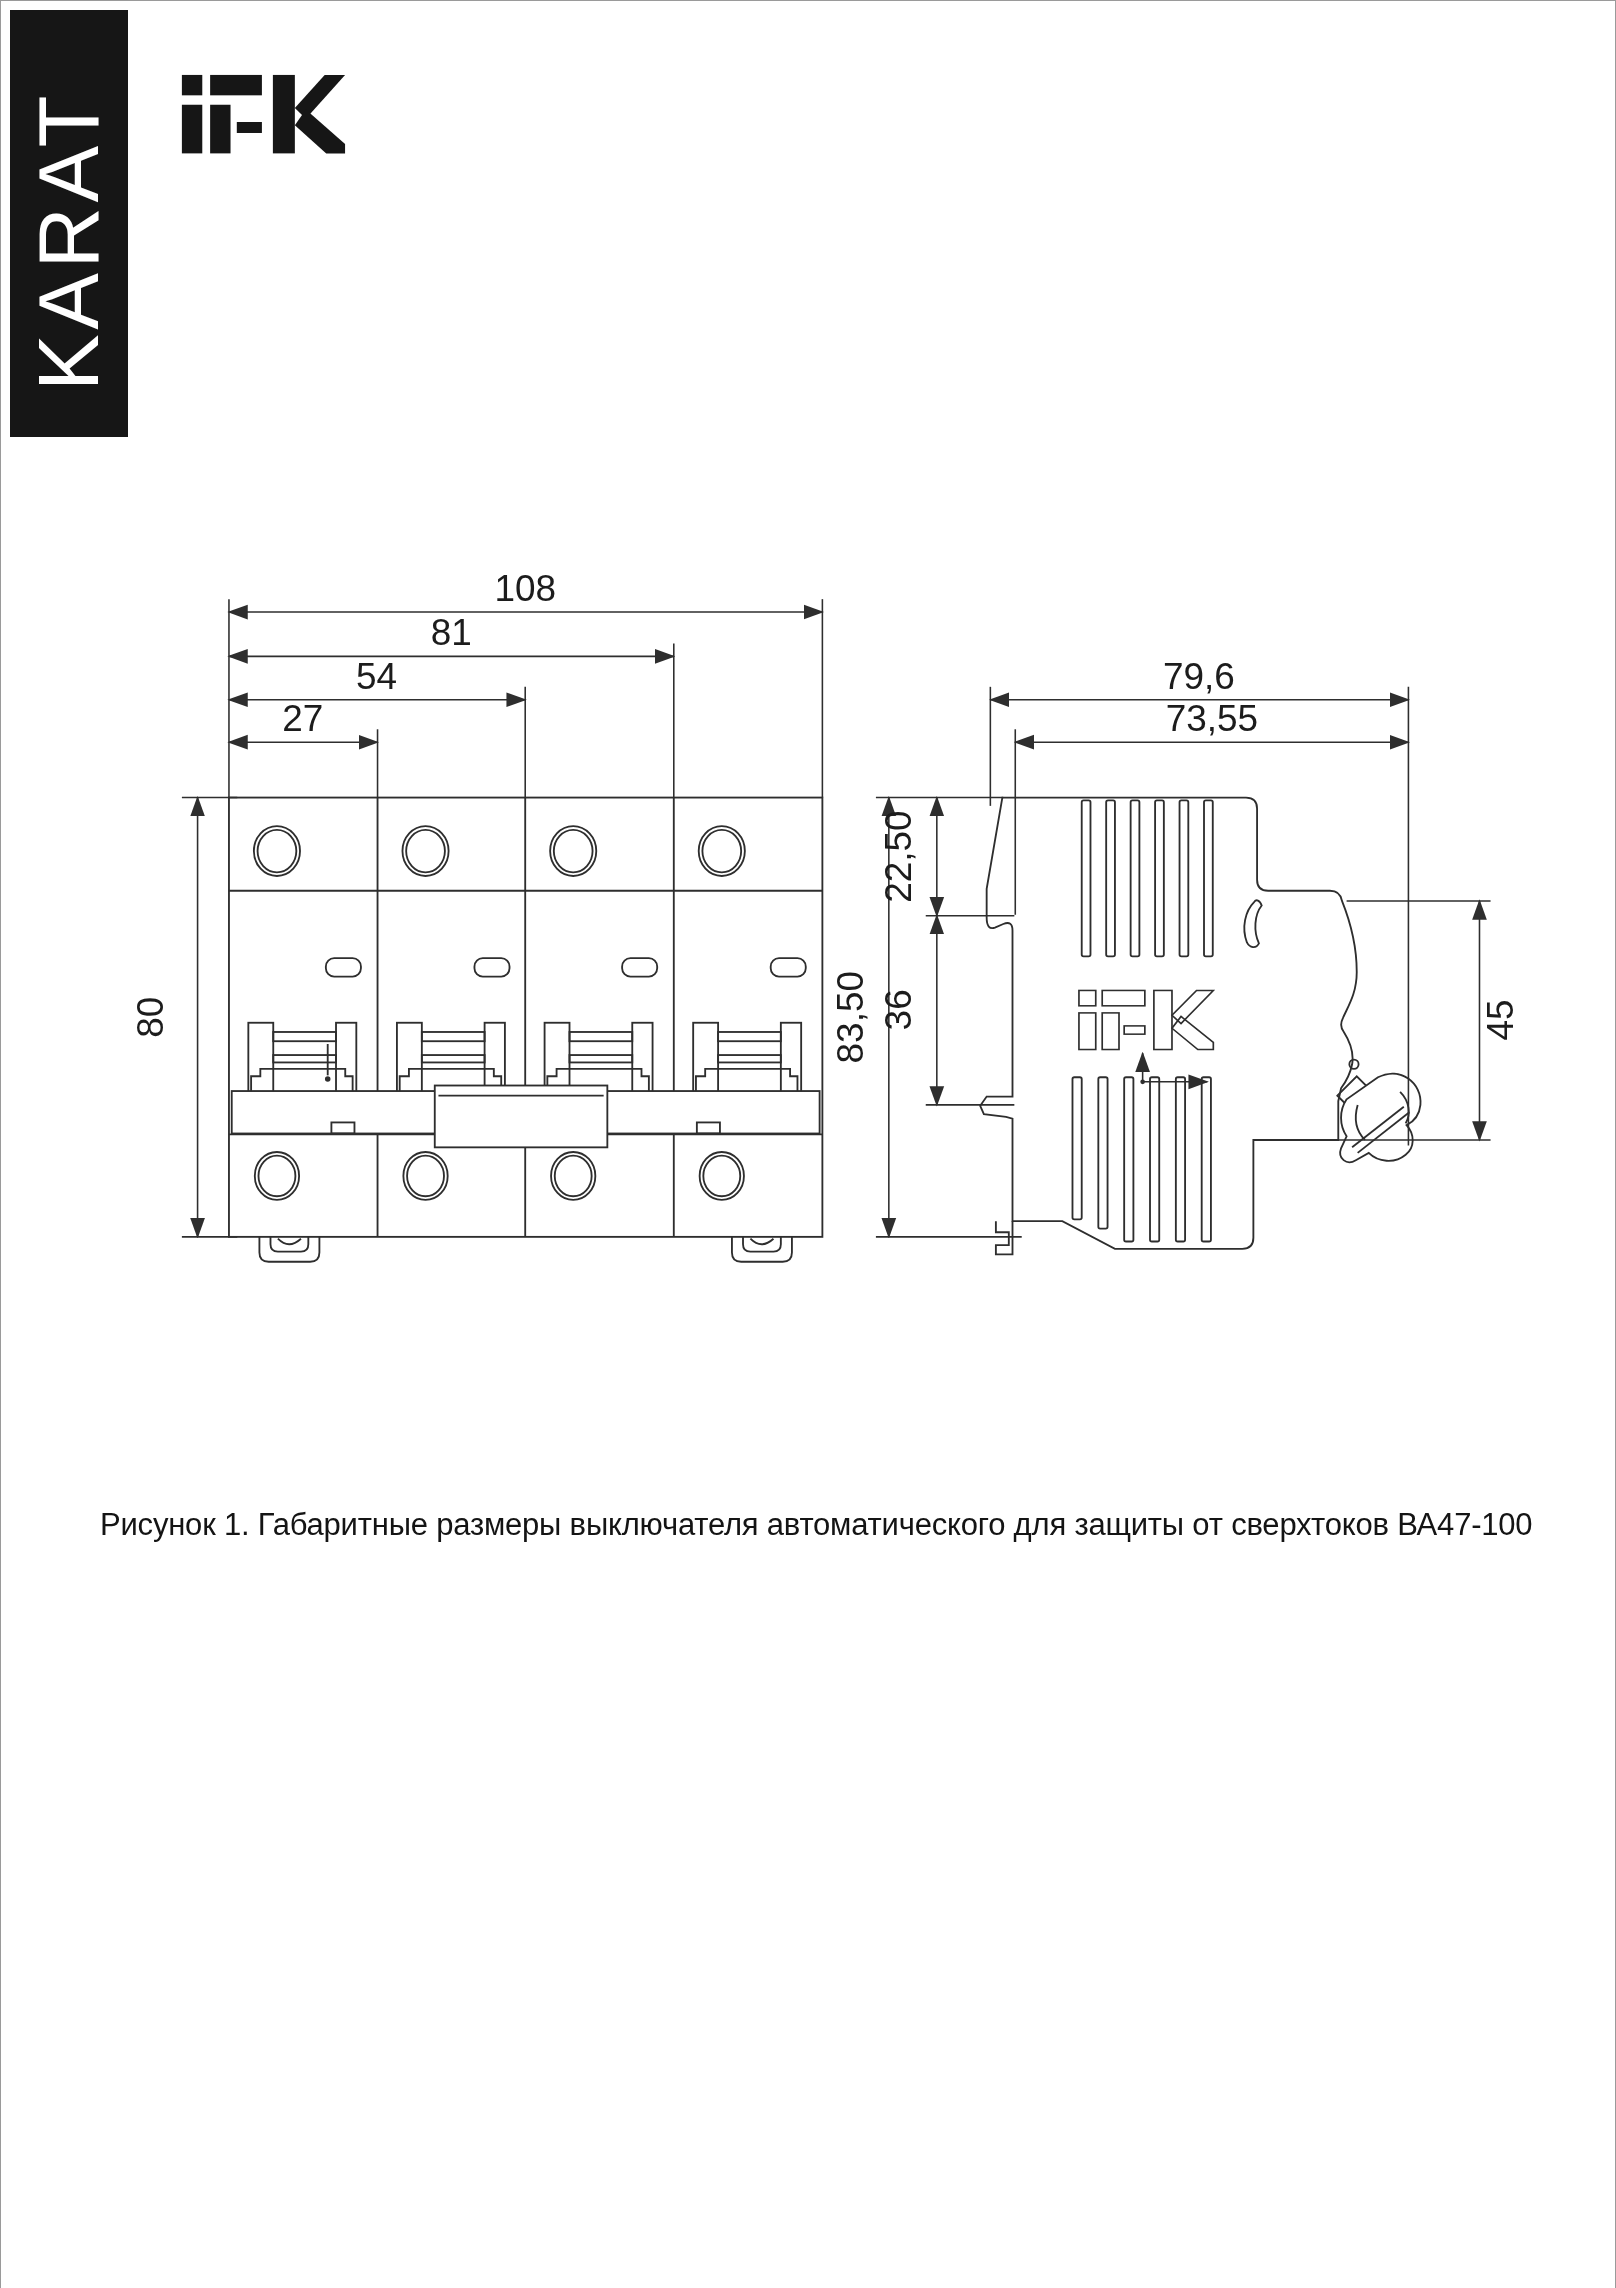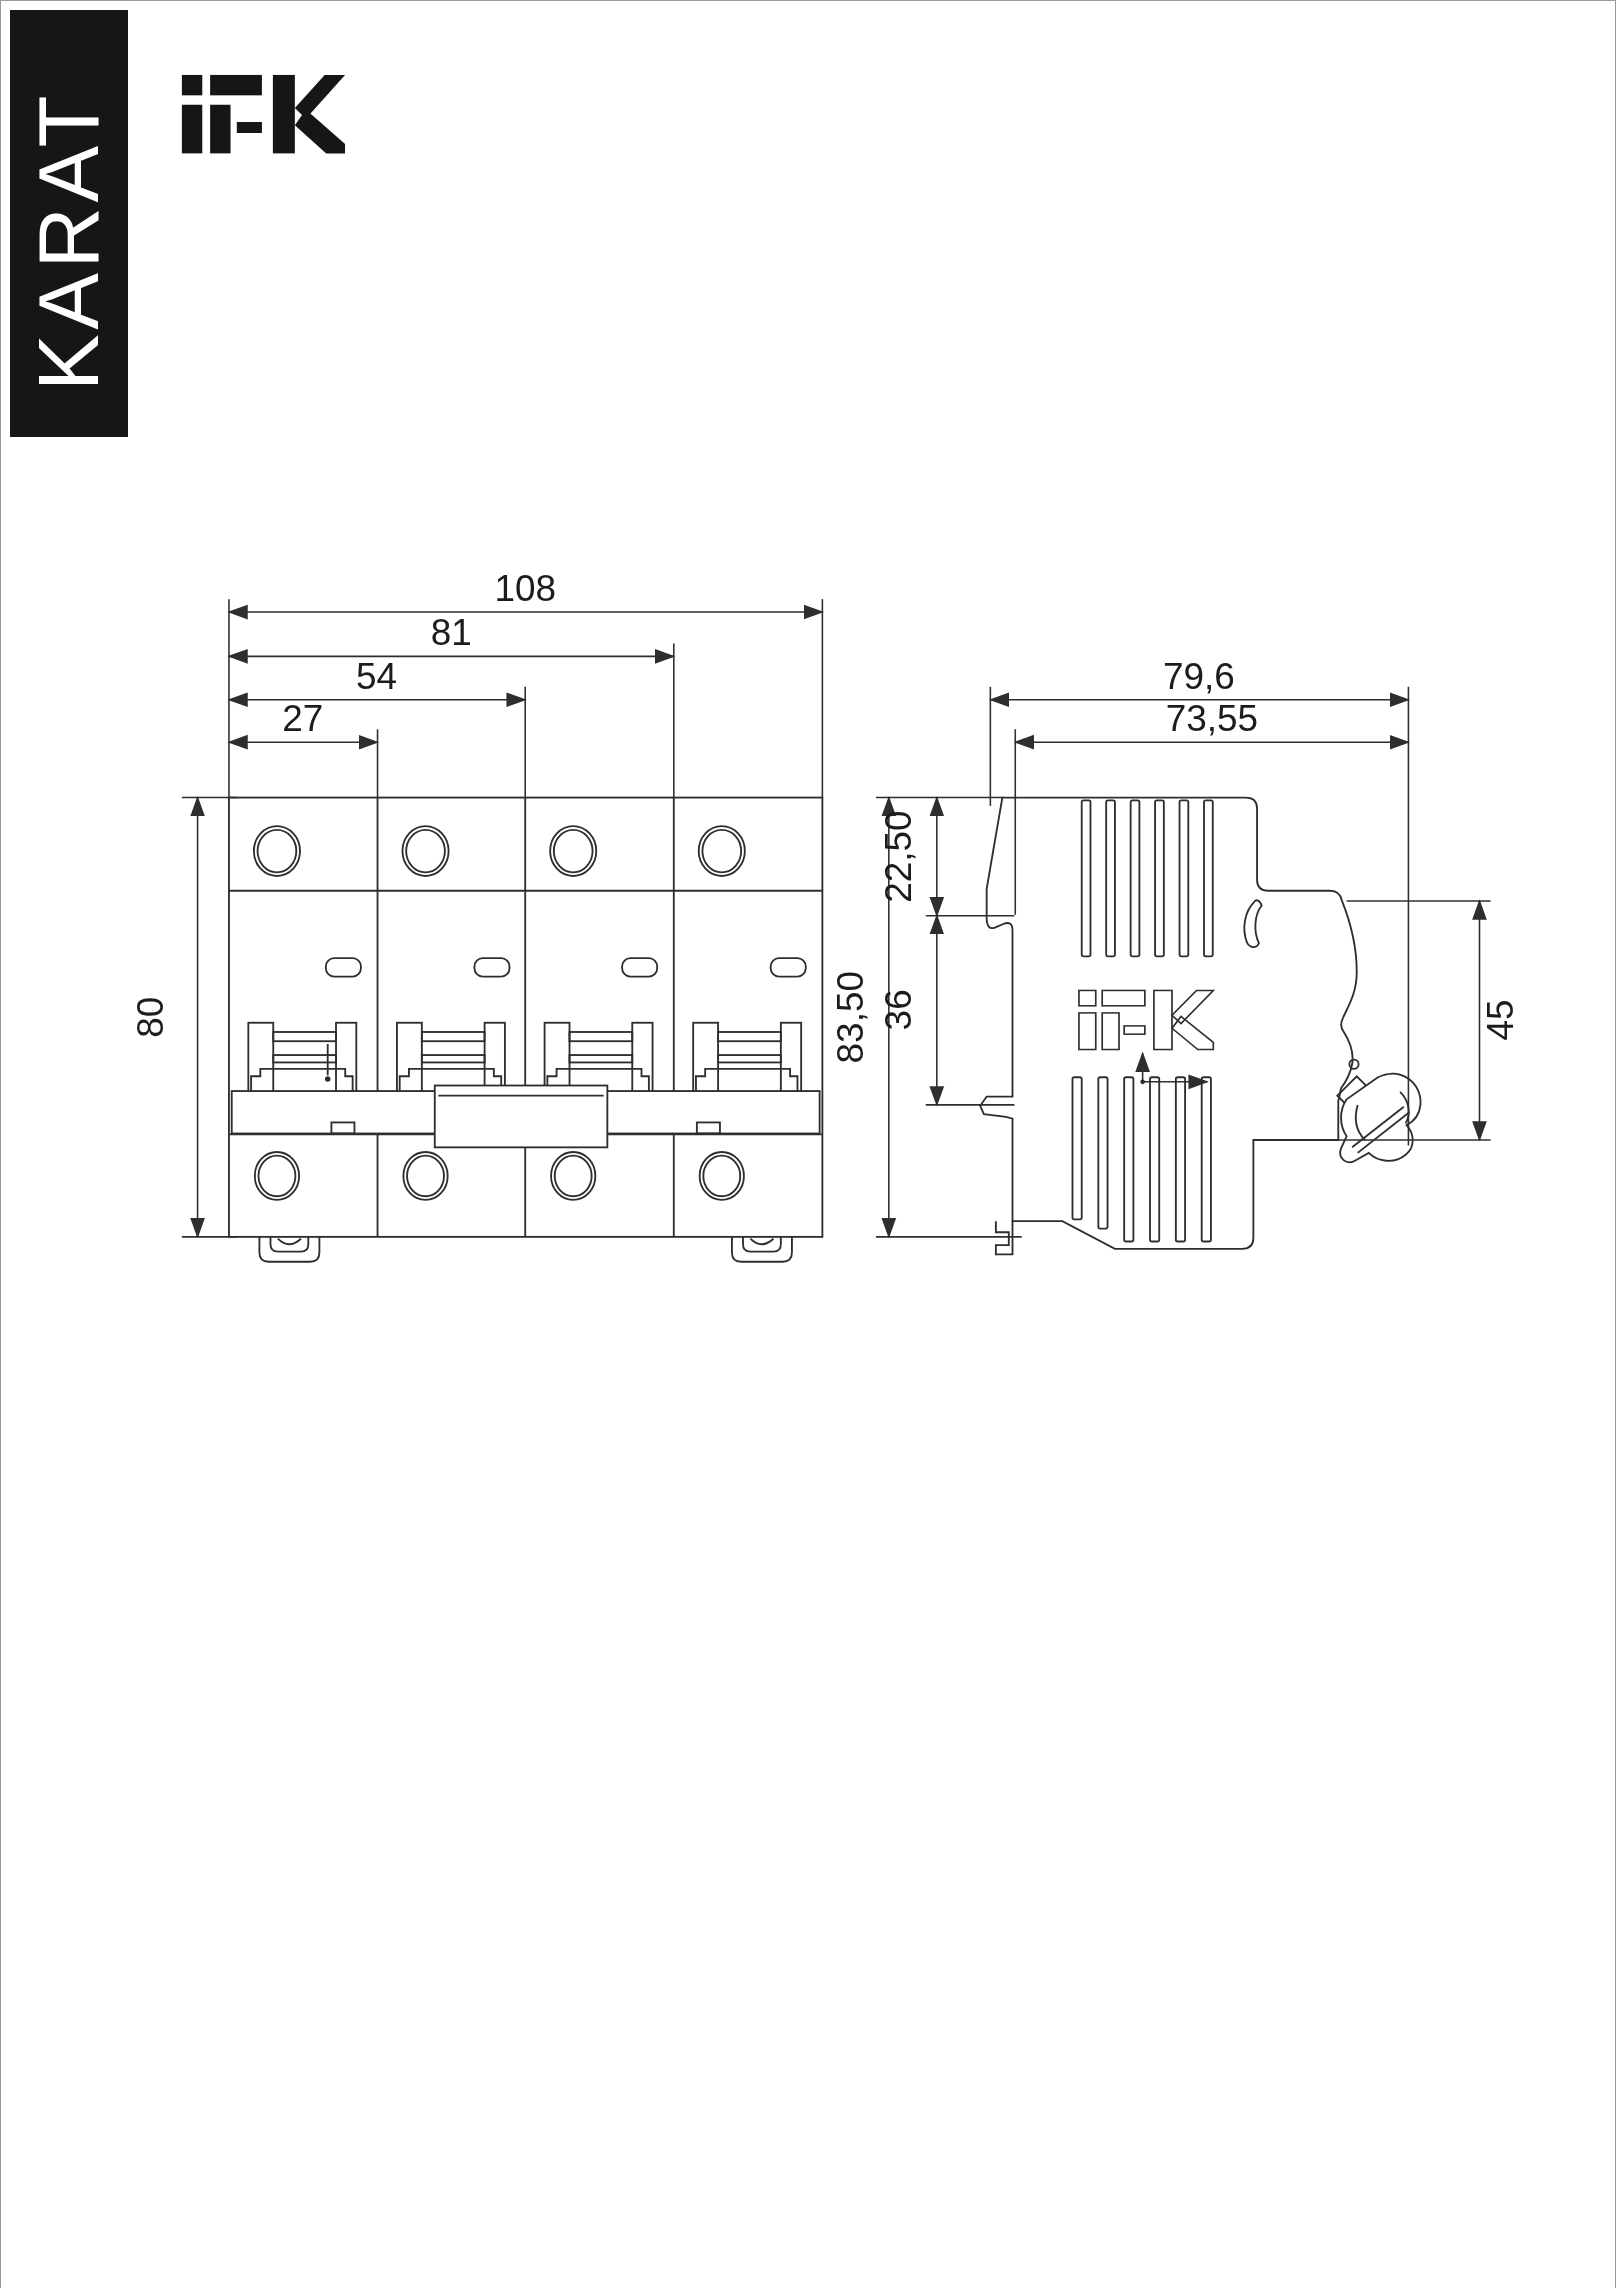--- a/index.html
+++ b/index.html
@@ -240,15 +240,16 @@
 
       <text x="1298" y="745" text-anchor="middle" stroke="none">79,6</text>
       <text x="1312" y="791" text-anchor="middle" stroke="none">73,55</text>
       <text transform="rotate(-90 986 927)" x="986" y="927" text-anchor="middle" stroke="none">22,50</text>
       <text transform="rotate(-90 986 1093)" x="986" y="1093" text-anchor="middle" stroke="none">36</text>
       <text transform="rotate(-90 934 1101)" x="934" y="1101" text-anchor="middle" stroke="none">83,50</text>
       <text transform="rotate(-90 1638 1104)" x="1638" y="1104" text-anchor="middle" stroke="none">45</text>
     </g>
   </svg>
 
+  <div class="caption">Рисунок 1. Габаритные размеры выключателя автоматического для защиты от сверхтоков ВА47-100</div>
 
 </div>
 
 
 </body></html>

